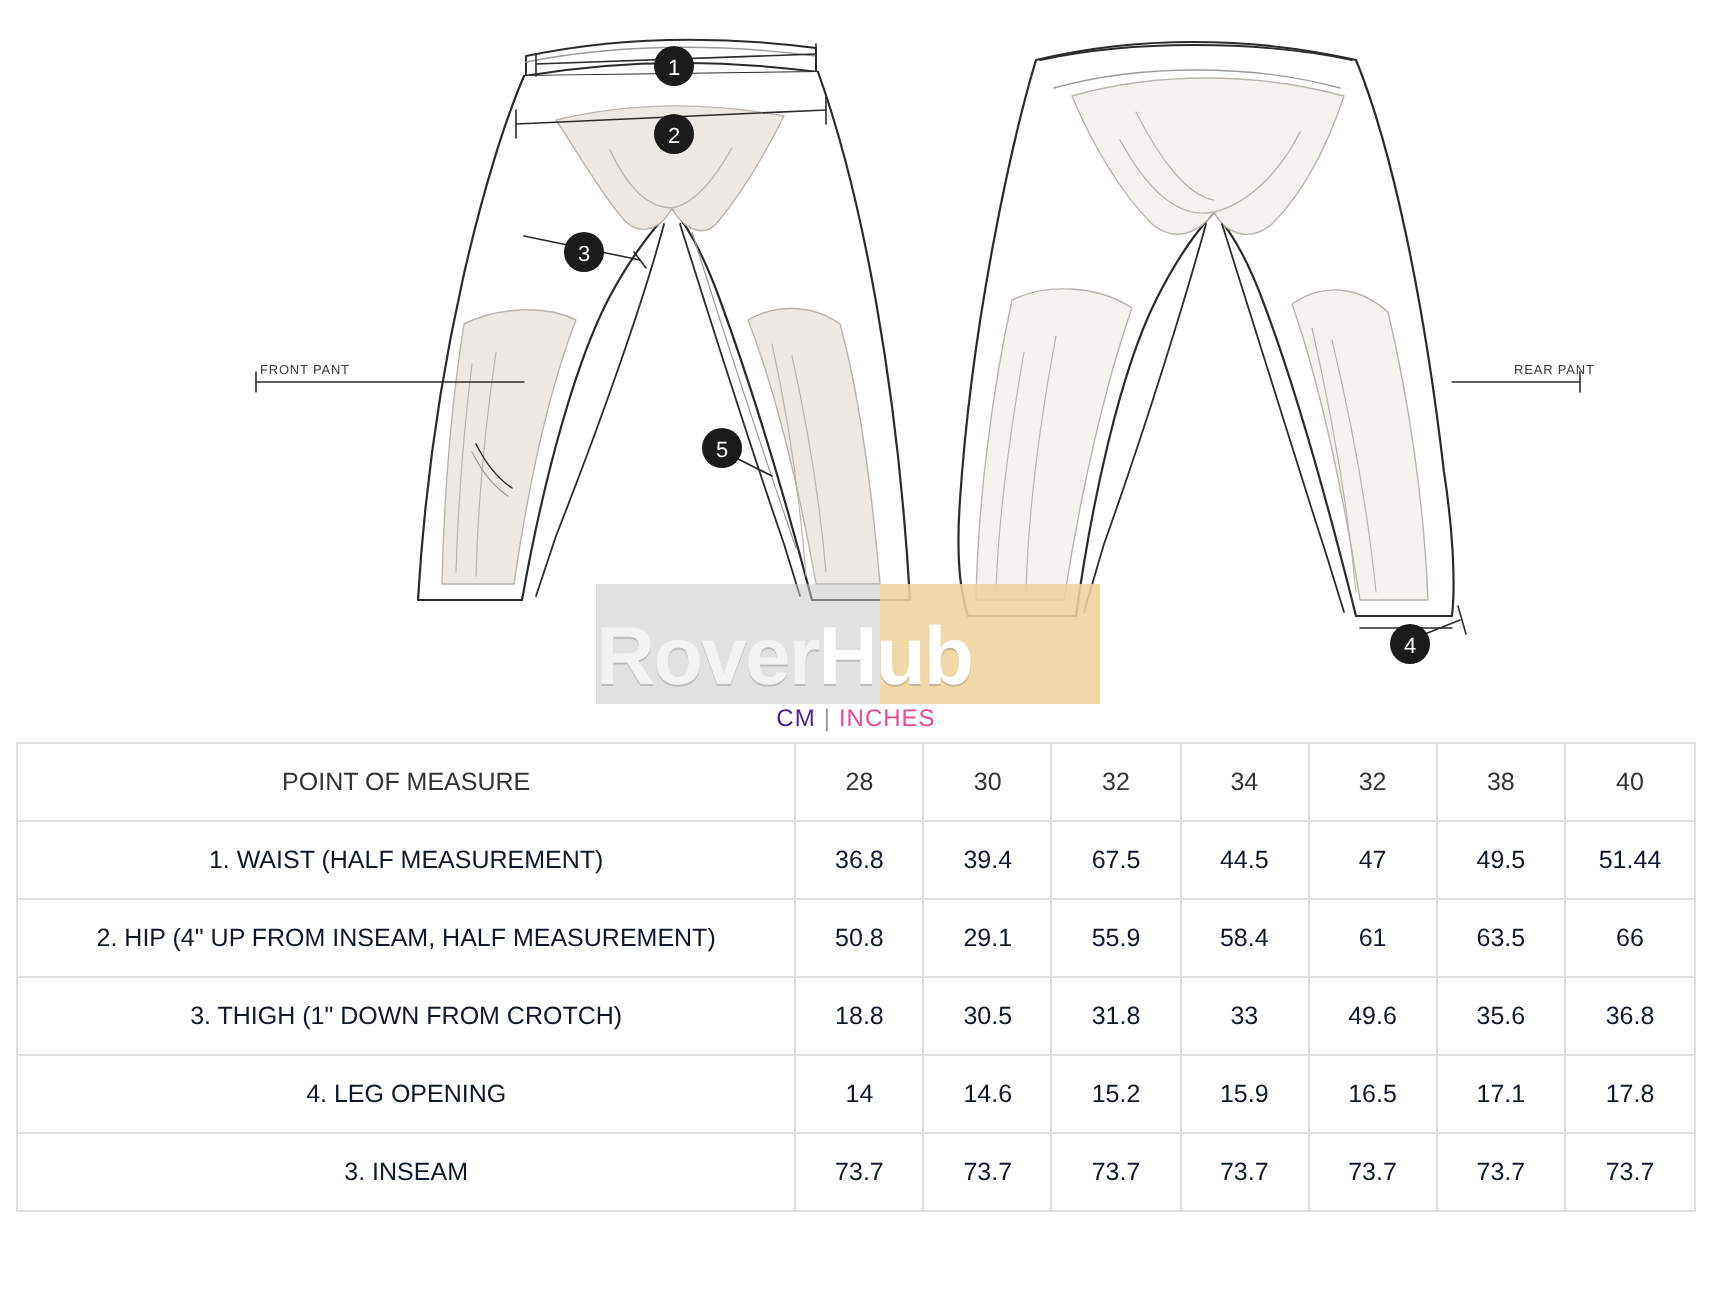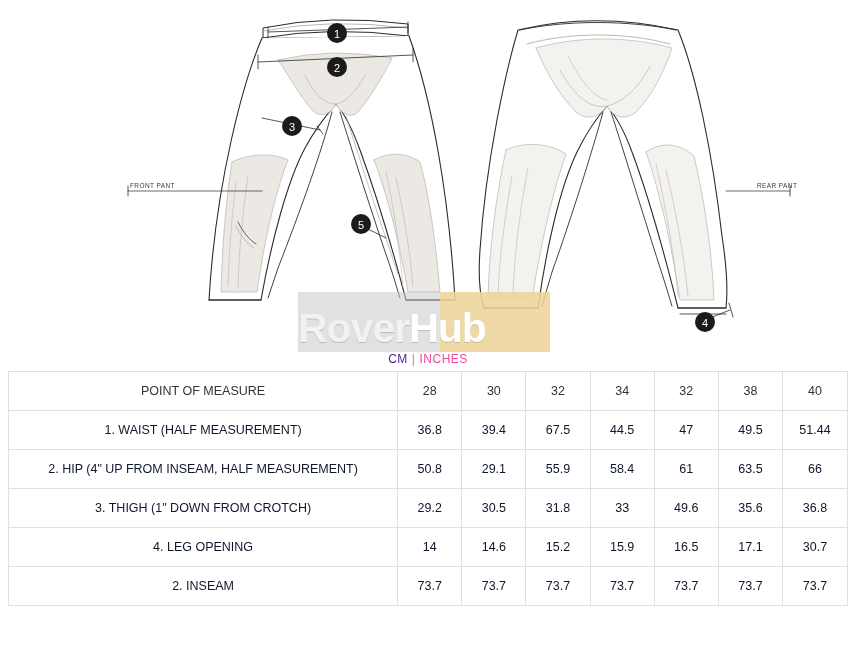--- a/index.html
+++ b/index.html
@@ -322,40 +322,40 @@
         <td class="val">50.8</td>
         <td class="val">29.1</td>
         <td class="val">55.9</td>
         <td class="val">58.4</td>
         <td class="val">61</td>
         <td class="val">63.5</td>
         <td class="val">66</td>
       </tr>
       <tr>
         <td class="pom">3. THIGH (1" DOWN FROM CROTCH)</td>
-        <td class="val">29.2</td>
+        <td class="val">18.8</td>
         <td class="val">30.5</td>
         <td class="val">31.8</td>
         <td class="val">33</td>
         <td class="val">49.6</td>
         <td class="val">35.6</td>
         <td class="val">36.8</td>
       </tr>
       <tr>
         <td class="pom">4. LEG OPENING</td>
         <td class="val">14</td>
         <td class="val">14.6</td>
         <td class="val">15.2</td>
         <td class="val">15.9</td>
         <td class="val">16.5</td>
         <td class="val">17.1</td>
-        <td class="val">30.7</td>
-      </tr>
-      <tr>
-        <td class="pom">2. INSEAM</td>
+        <td class="val">17.8</td>
+      </tr>
+      <tr>
+        <td class="pom">3. INSEAM</td>
         <td class="val">73.7</td>
         <td class="val">73.7</td>
         <td class="val">73.7</td>
         <td class="val">73.7</td>
         <td class="val">73.7</td>
         <td class="val">73.7</td>
         <td class="val">73.7</td>
       </tr>
     </tbody>
   </table>

